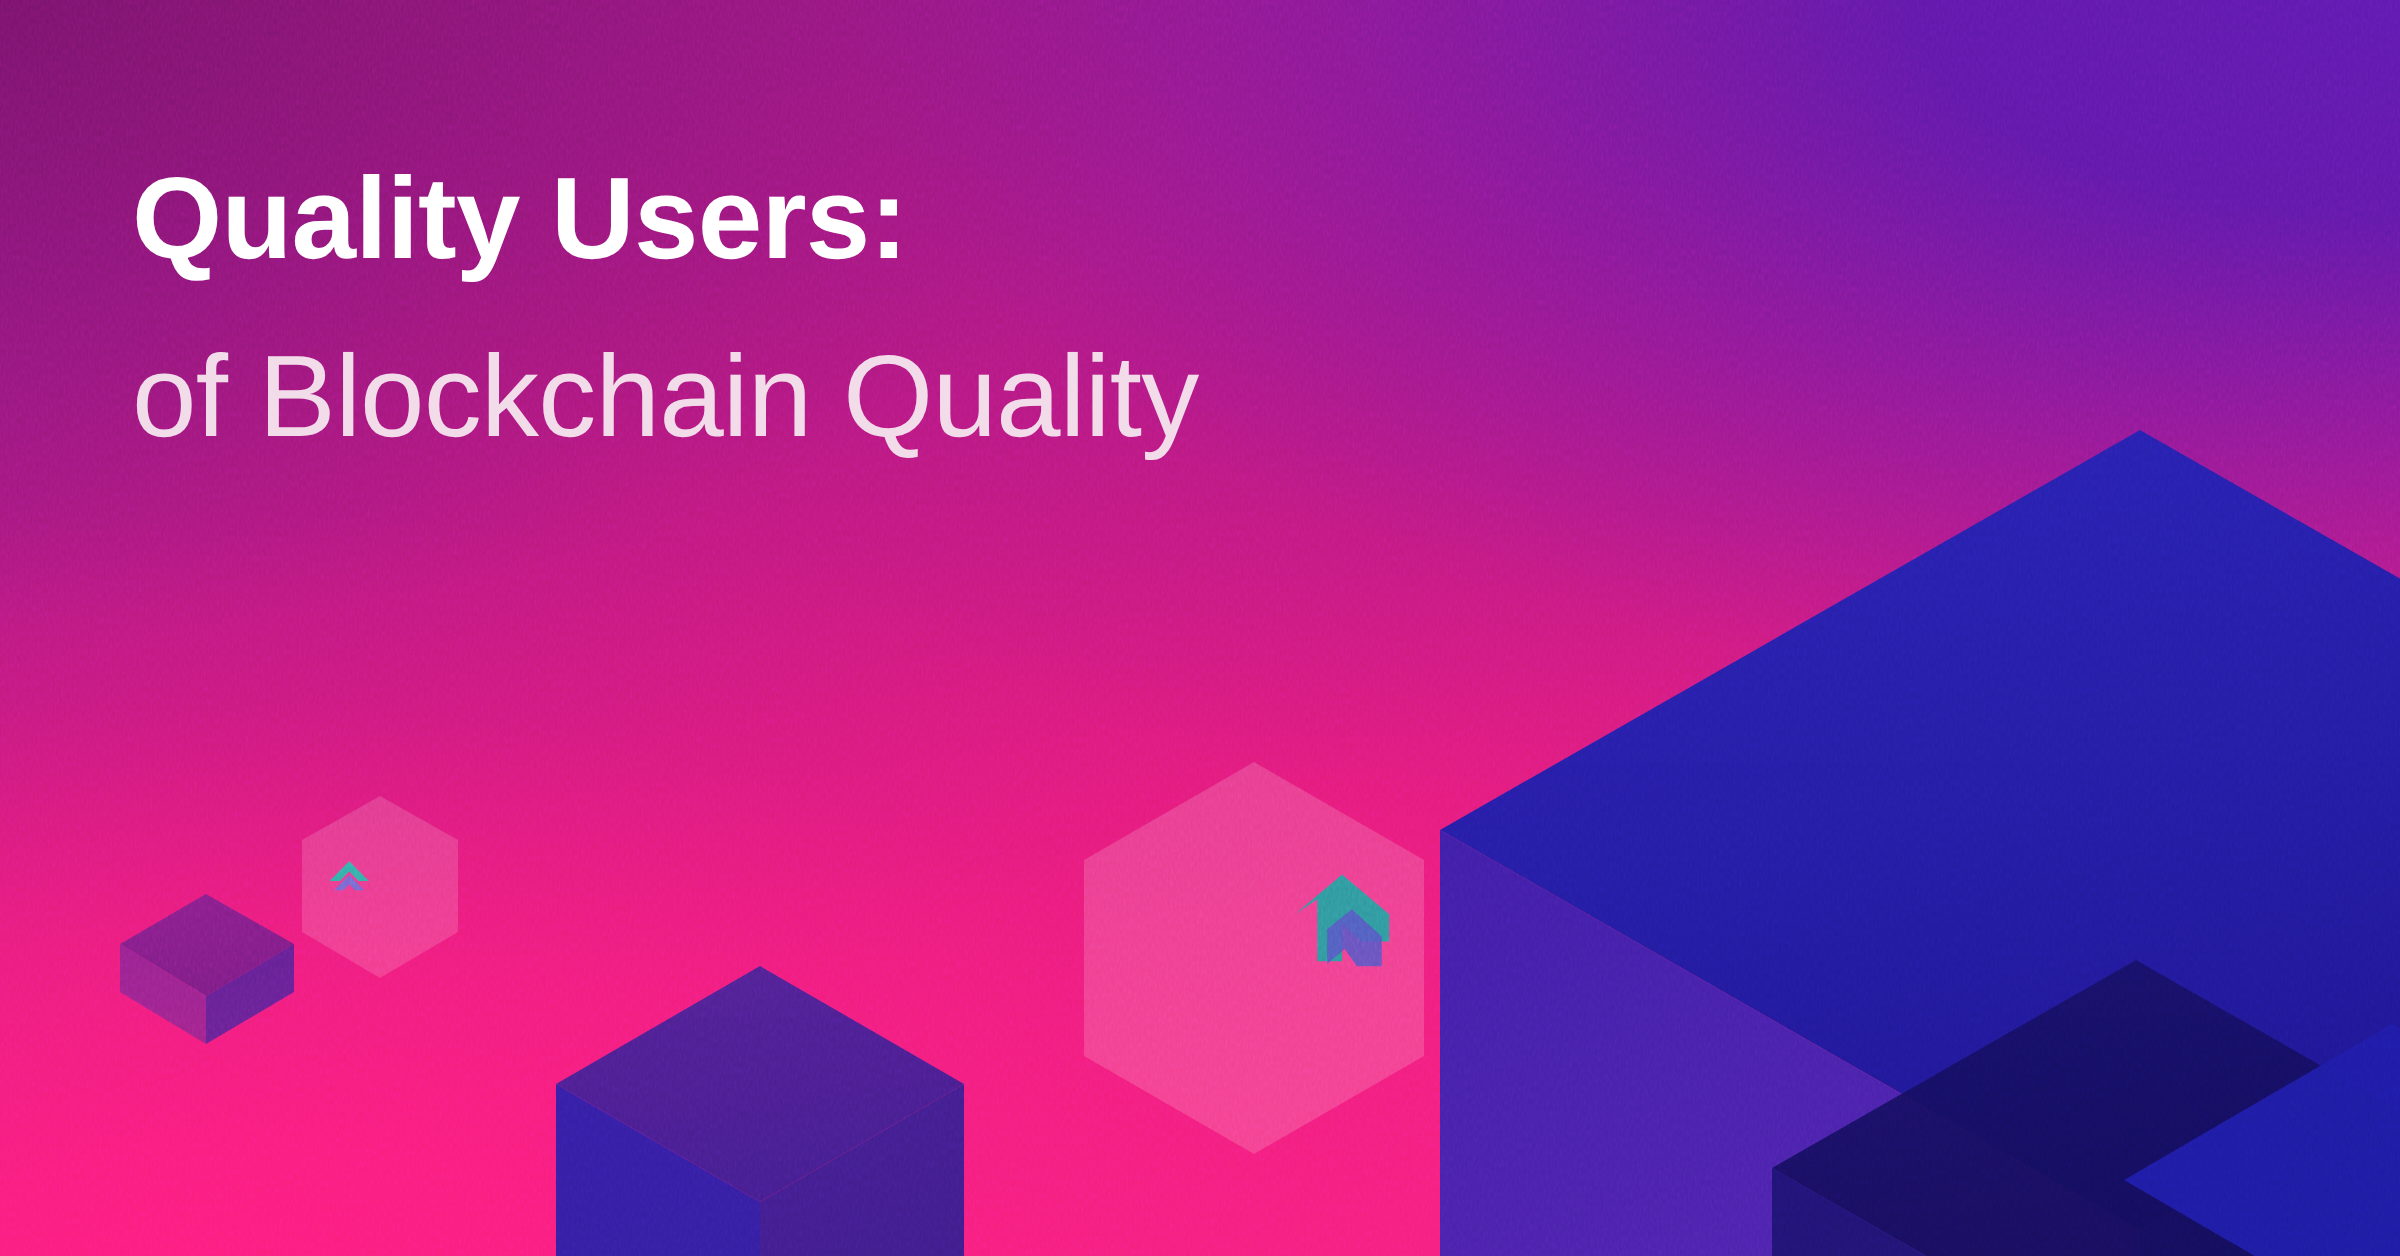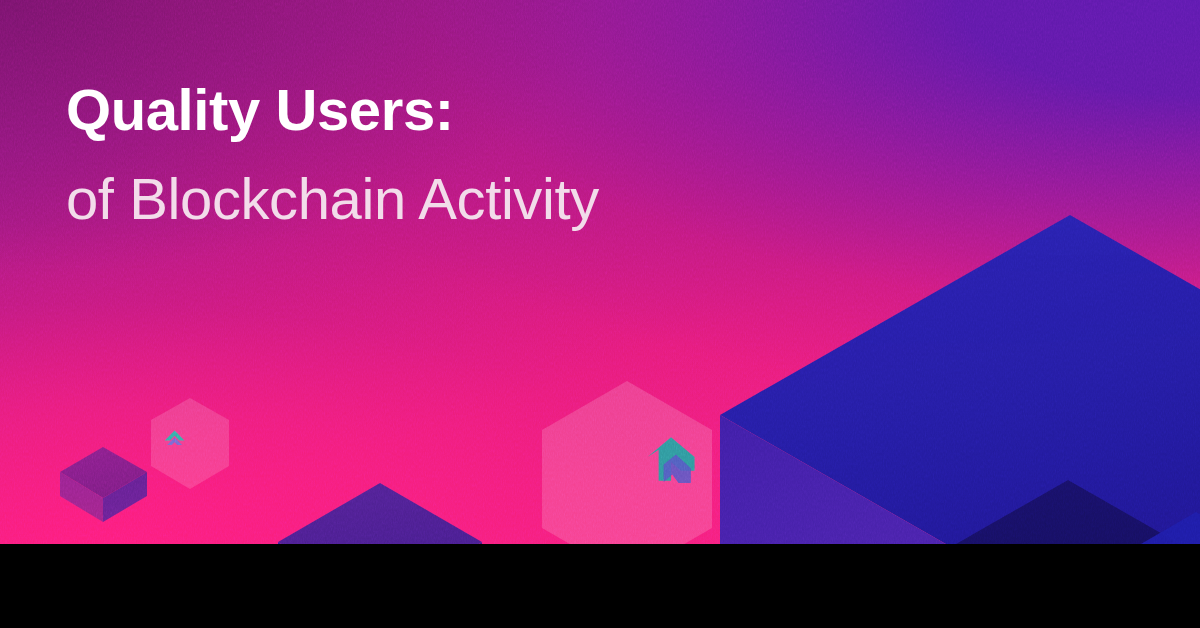--- a/index.html
+++ b/index.html
@@ -3,21 +3,21 @@
 <meta charset="utf-8">
 <style>
   html, body {
     margin: 0;
     padding: 0;
     background: #000;
   }
   #card {
     position: relative;
     width: 1200px;
-    height: 544px;
+    height: 628px;
     overflow: hidden;
     font-family: "Liberation Sans", sans-serif;
     background: #8C1A7C;
   }
 
   
   .bg-layer { position: absolute; inset: 0; }
 
   #bg-base {
     background:
@@ -232,16 +232,16 @@
         <feComponentTransfer>
           <feFuncA type="linear" slope="0.55" intercept="0"></feFuncA>
         </feComponentTransfer>
       </filter>
       <rect width="1200" height="628" filter="url(#grain)"></rect>
     </svg>
   </div>
 
   <div id="headline">
     <span class="title-line" id="title-line-1">Quality Users:</span>
-    <span class="title-line" id="title-line-3">of Blockchain Activity</span>
+    <span class="title-line" id="title-line-3">of Blockchain Quality</span>
   </div>
 
 </div>
 
 </body></html>

